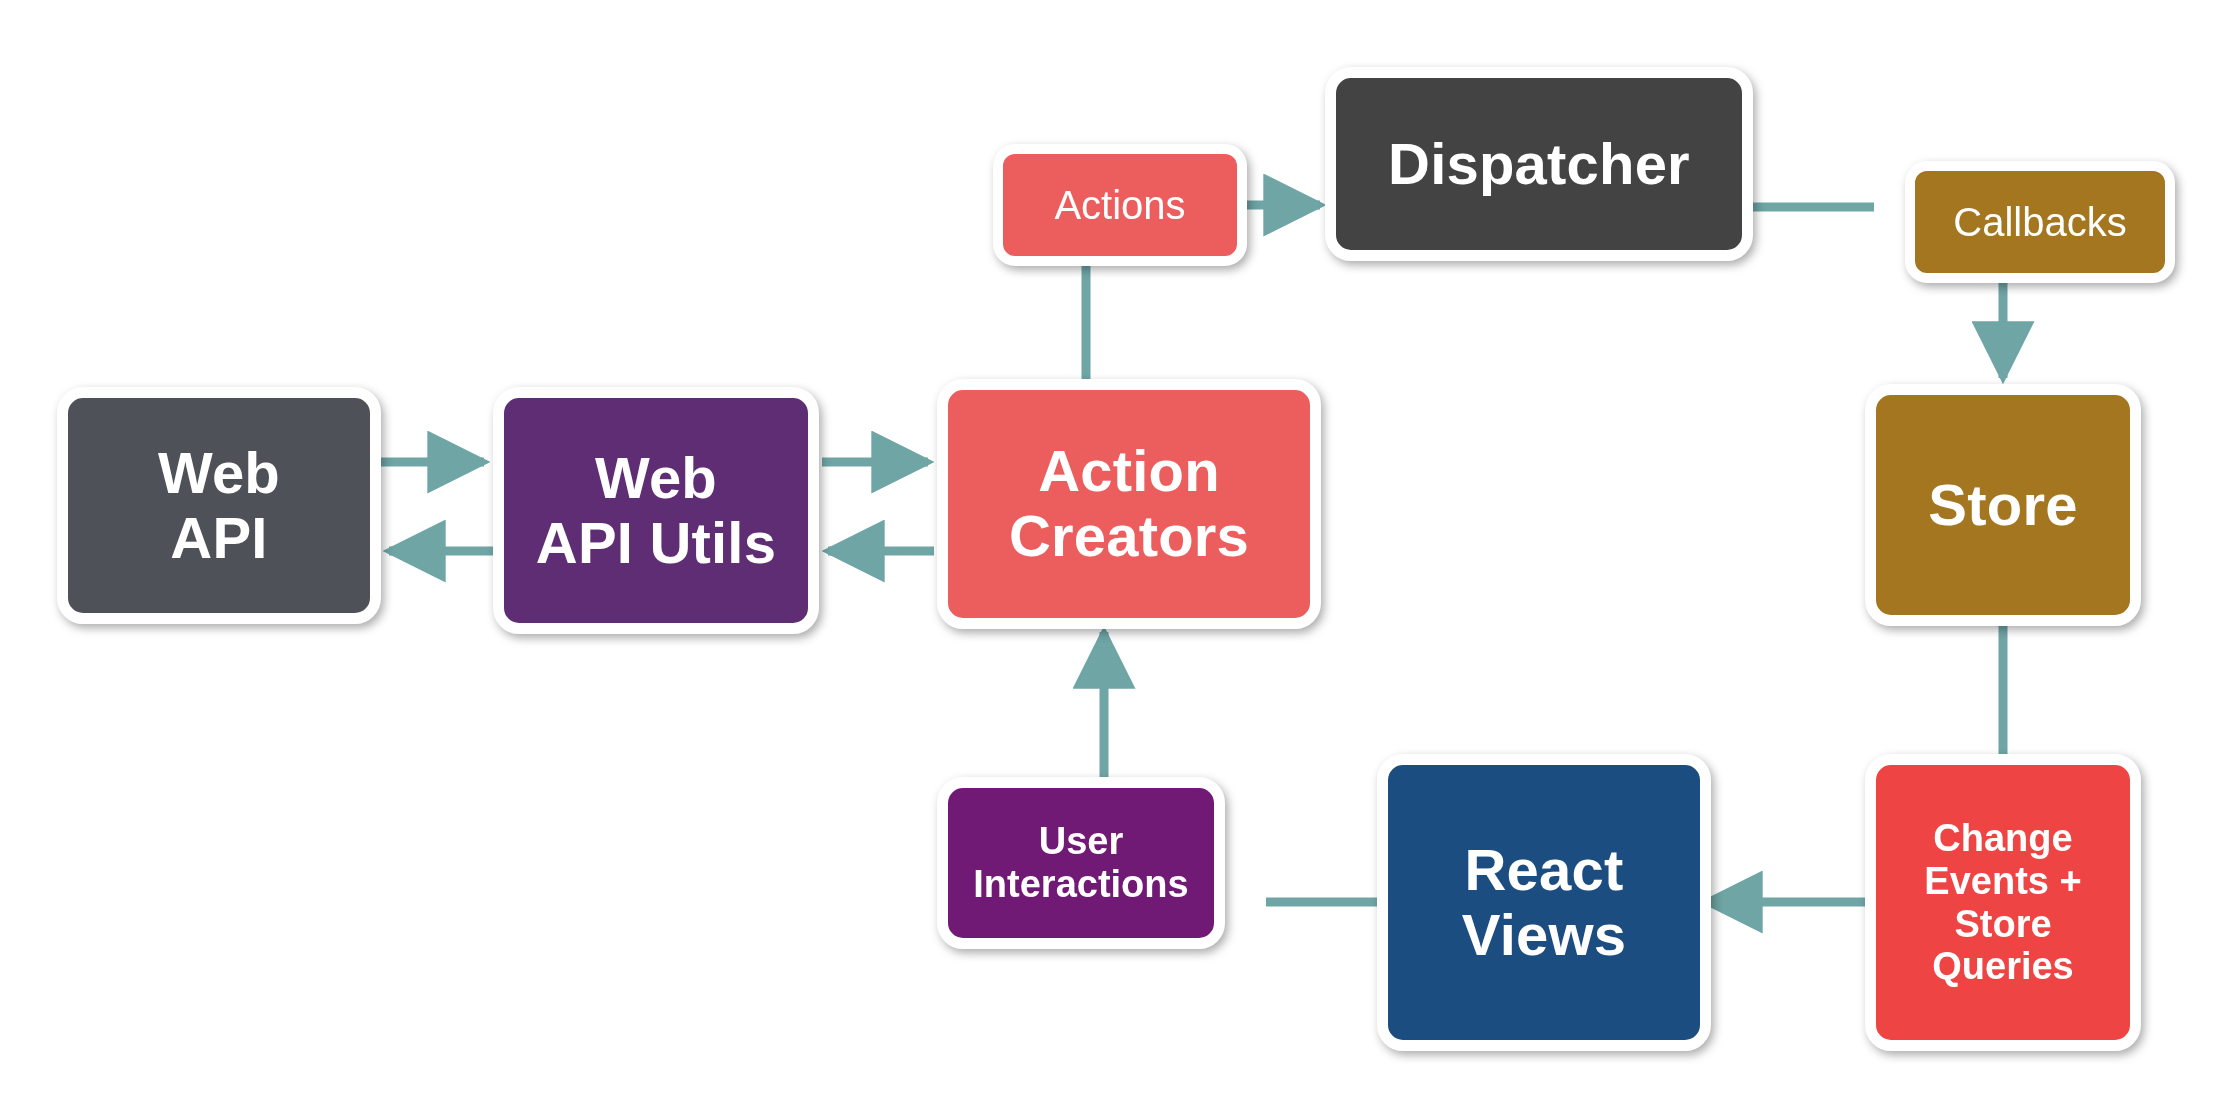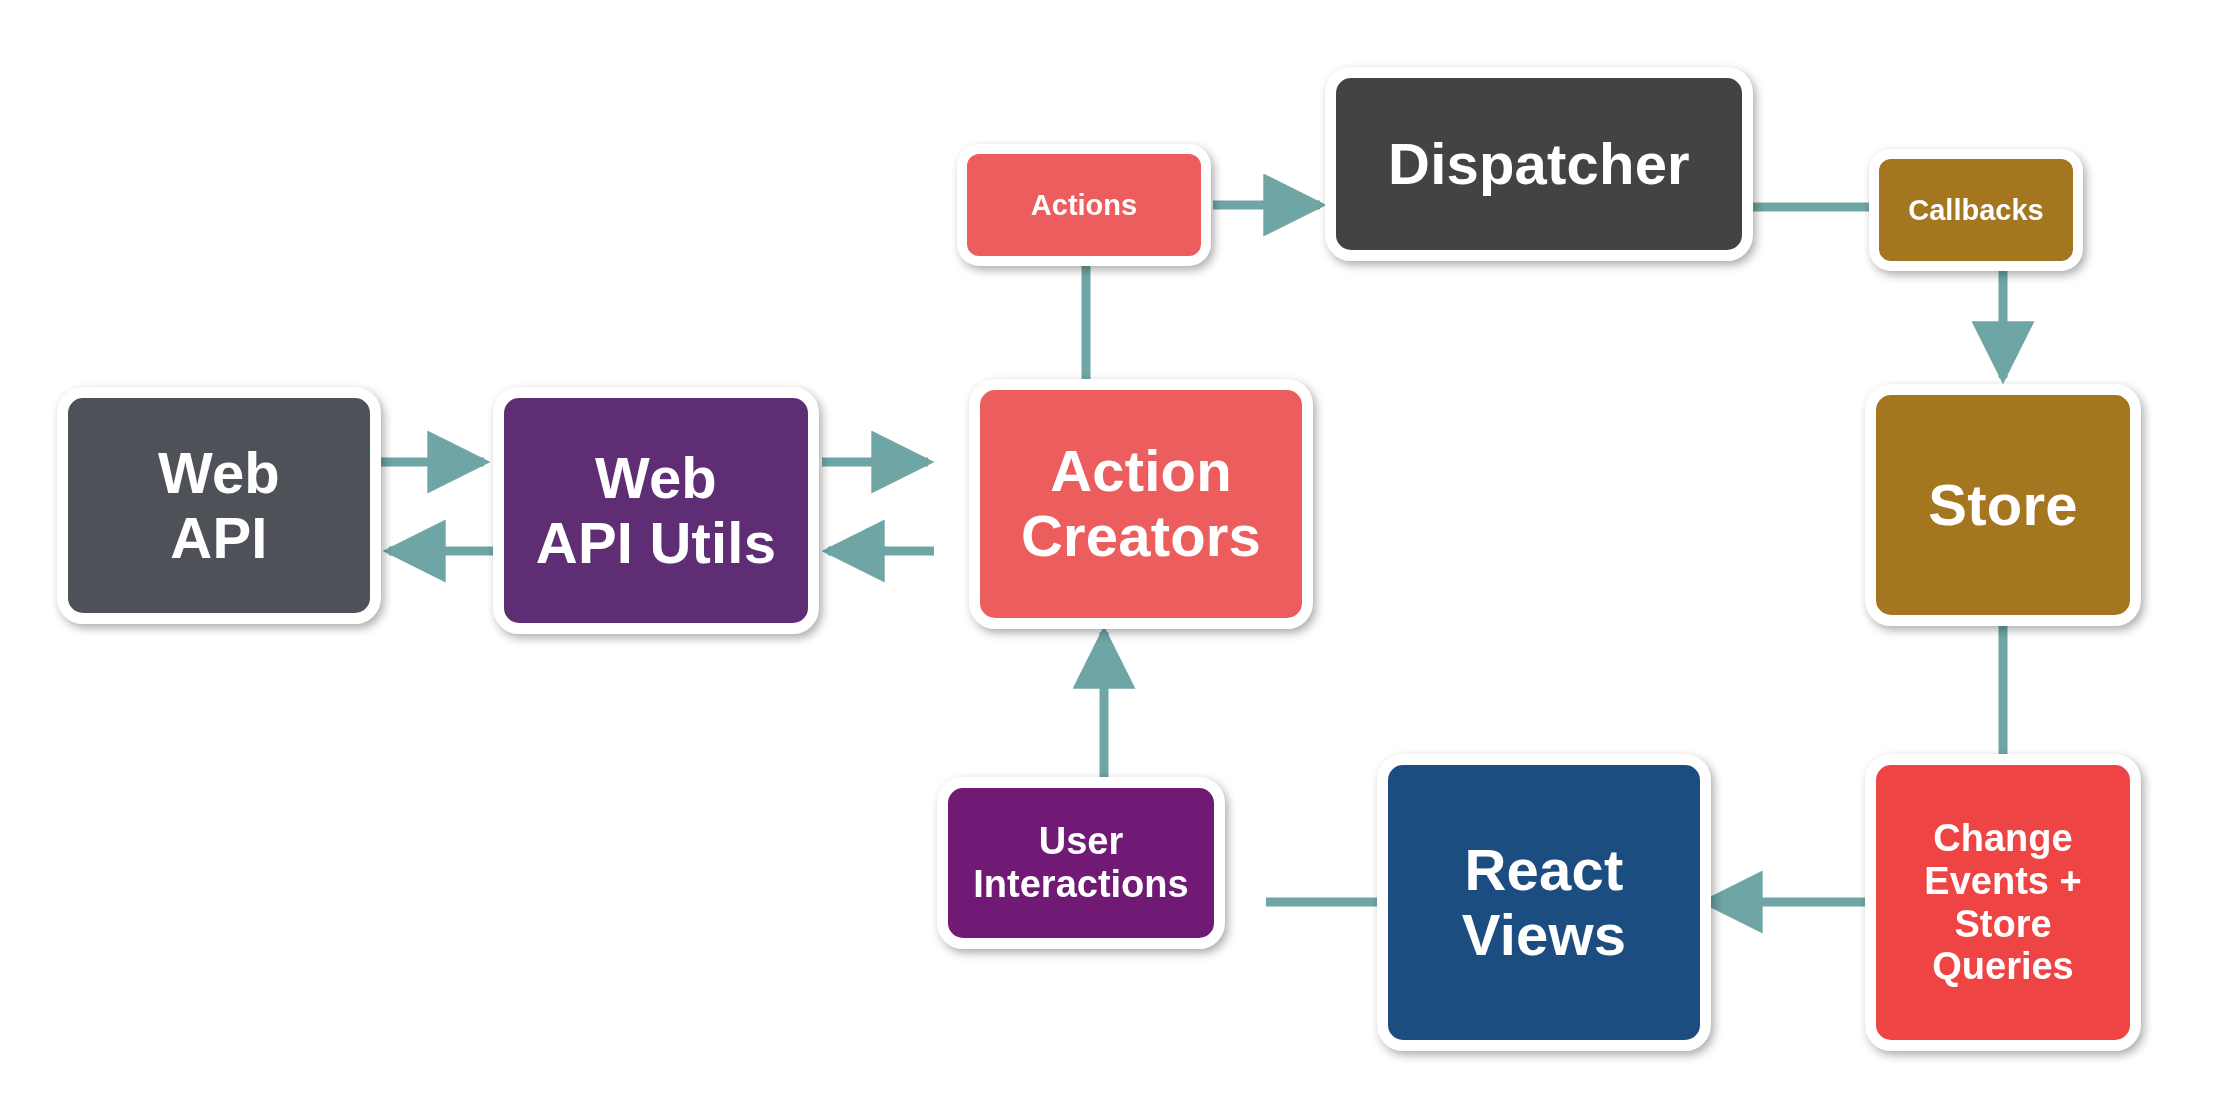--- a/index.html
+++ b/index.html
@@ -42,30 +42,30 @@
     z-index: 3;
   }
   .node .node-label {
     display: block;
     white-space: pre-line;
     padding: 0 6px;
   }
   
   .node.big { font-size: 58px; font-weight: bold; letter-spacing: 0.2px; }
   
-  .node.pill { font-size: 29px; font-weight: bold; border-radius: 22px; border-width: 10px; }
+  .node.pill { font-size: 40px; font-weight: normal; border-radius: 22px; border-width: 10px; margin-left: 36px; }
   .node.multiline-small { font-size: 38px; font-weight: bold; }
 
   
   #node-web-api          { left: 57px;   top: 387px;  width: 324px;  height: 237px;  background:#4F5159; }
   #node-web-api-utils    { left: 493px;  top: 387px;  width: 326px;  height: 247px;  background:#5F2D74; }
-  #node-action-creators  { left: 969px;  top: 379px;  width: 344px;  height: 250px;  background:#EC5E5E; }
+  #node-action-creators  { left: 937px;  top: 379px;  width: 384px;  height: 250px;  background:#EC5E5E; }
   #node-actions          { left: 957px;  top: 144px;  width: 254px;  height: 122px;  background:#EC5E5E; }
   #node-dispatcher       { left: 1325px; top: 67px;   width: 428px;  height: 194px;  background:#434343; }
-  #node-callbacks        { left: 1869px; top: 149px;  width: 214px;  height: 122px;  background:#A3761F; }
+  #node-callbacks        { left: 1869px; top: 161px;  width: 270px;  height: 122px;  background:#A3761F; }
   #node-store            { left: 1865px; top: 384px;  width: 276px;  height: 242px;  background:#A3761F; }
   #node-change-events    { left: 1865px; top: 754px;  width: 276px;  height: 297px;  background:#ef4444; }
   #node-react-views      { left: 1377px; top: 754px;  width: 334px;  height: 297px;  background:#1B4D80;text-align:center; }
   #node-user-interactions{ left: 937px;  top: 777px;  width: 288px;  height: 172px;  background:#701a75; }
 </style>
 </head>
 <body>
 
 <div id="canvas">
 

